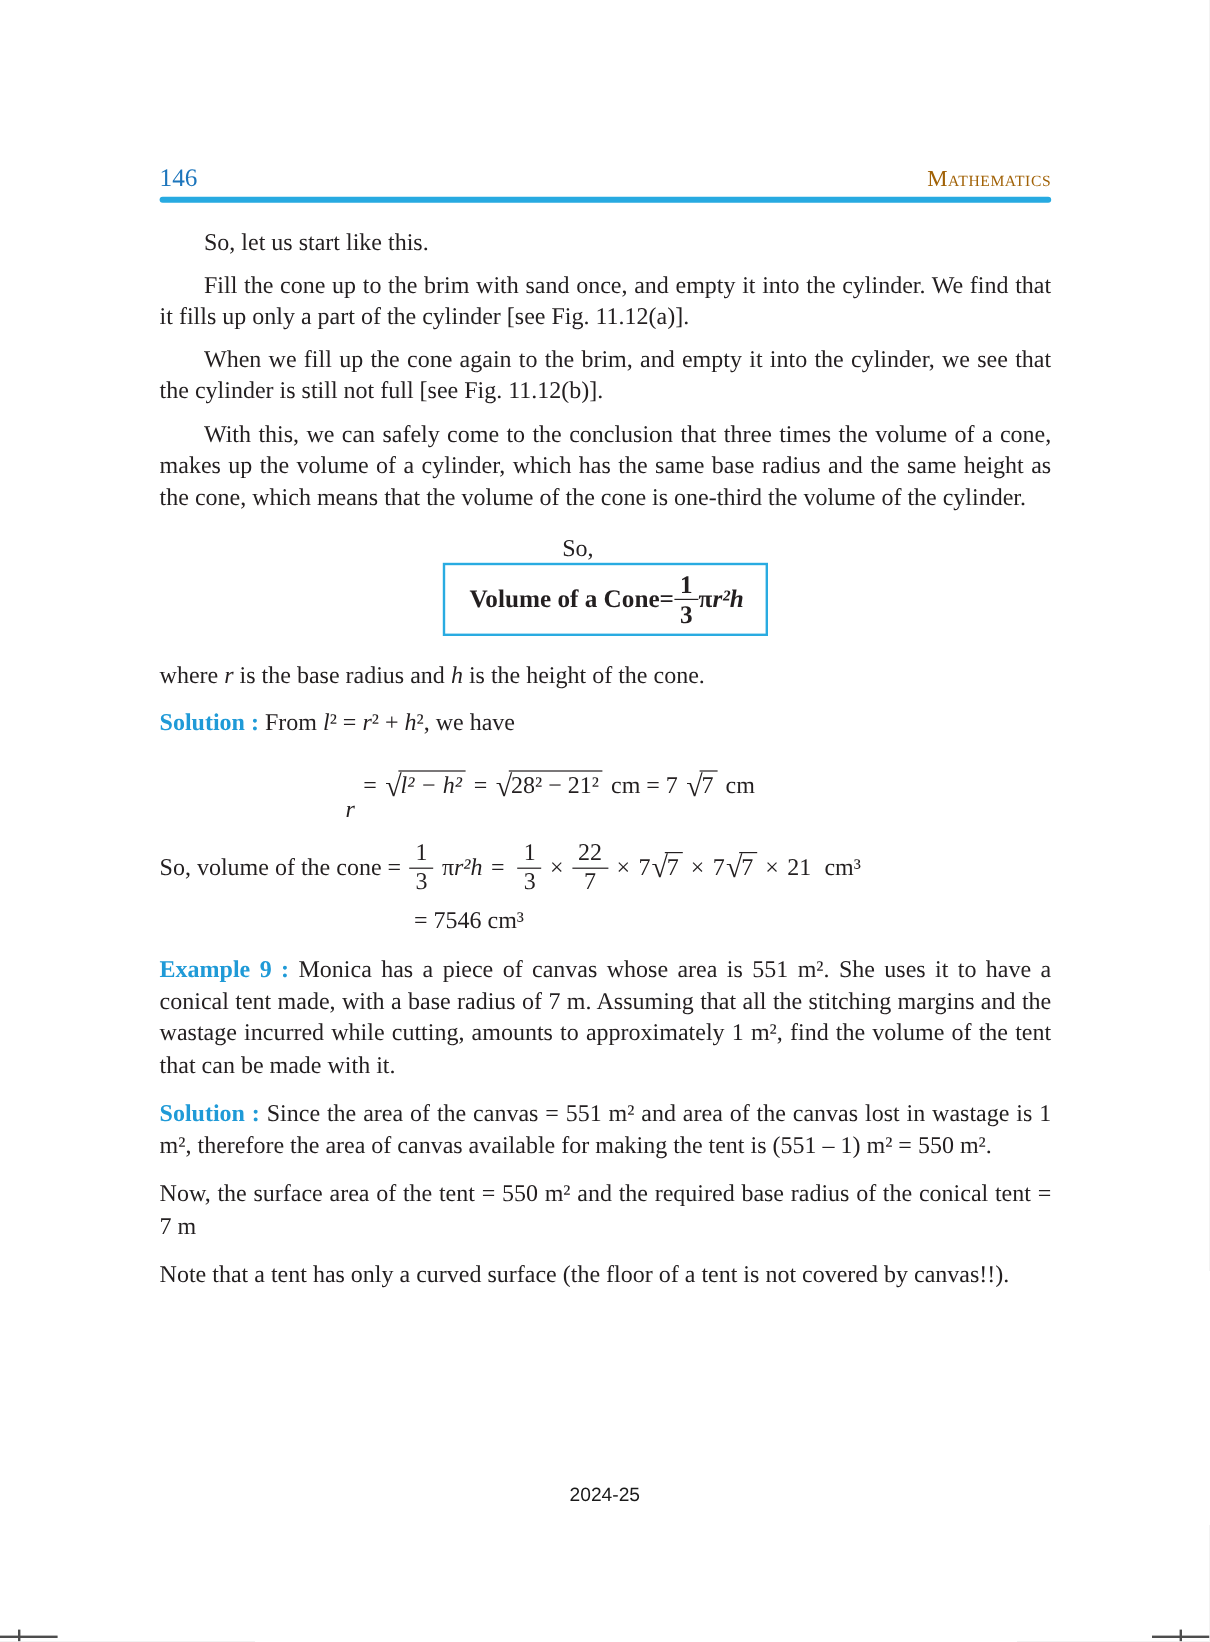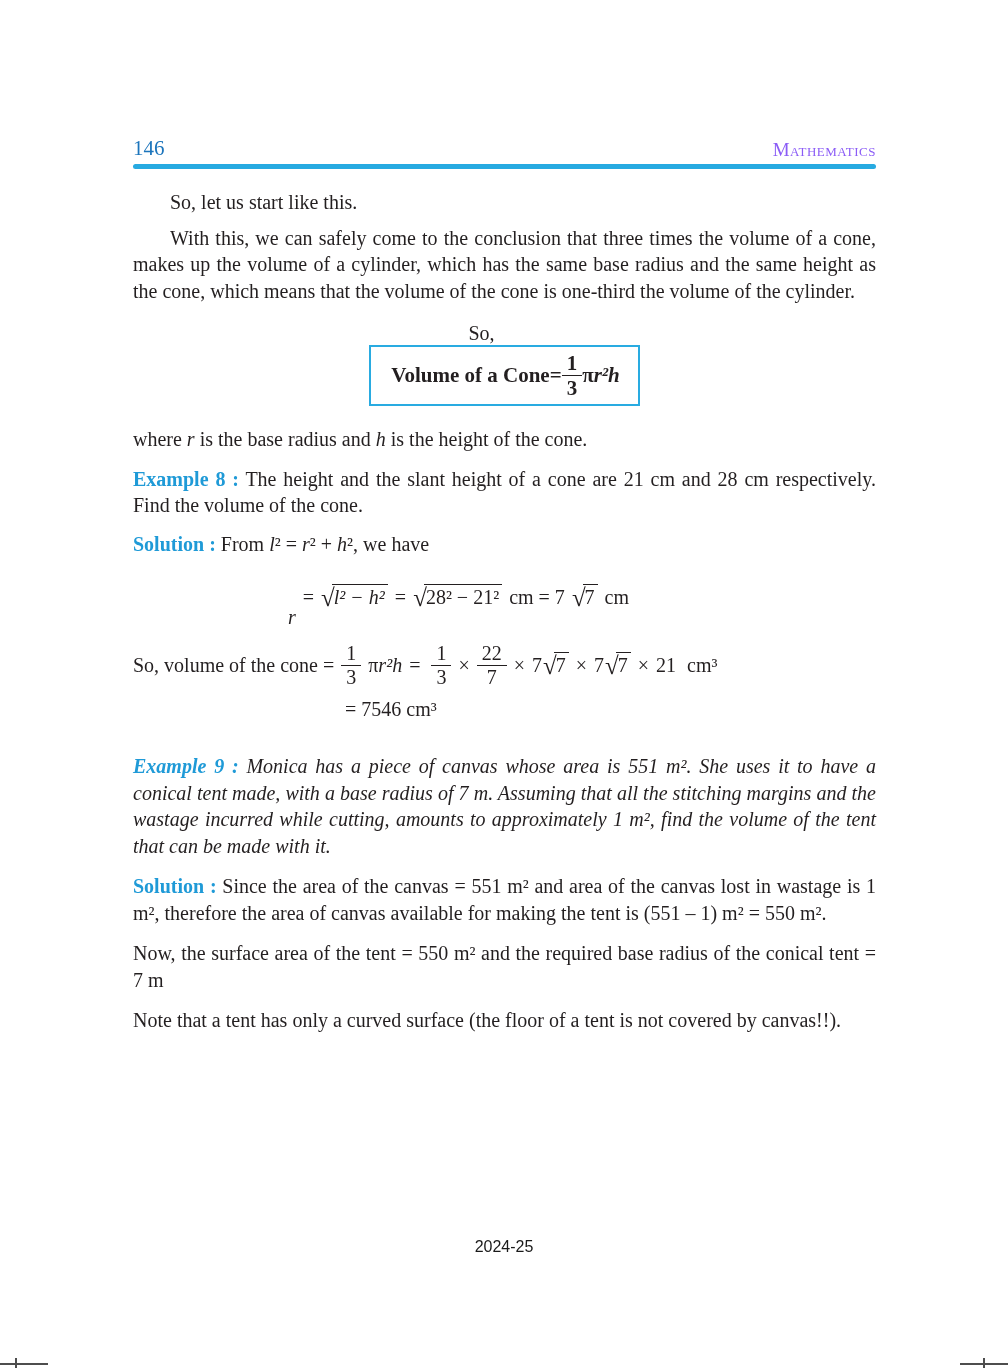--- a/index.html
+++ b/index.html
@@ -6,21 +6,21 @@
   .page {
     position:relative; width:1008px; height:1368px; background:#ffffff;
     font-family:"Liberation Serif", serif; color:#231F20; overflow:hidden;
     margin:0 auto;
   }
   .content { position:absolute; left:133px; top:138px; width:743px; }
 
   
   .hdr { display:flex; justify-content:space-between; align-items:flex-end; }
   .hdr .pgnum { font-size:21px; color:#1C75BC; line-height:1; }
-  .hdr .subject { font-size:19px; color:#8b5cf6; font-variant:small-caps; letter-spacing:0.5px; line-height:1; }
+  .hdr .subject { font-size:19px; color:#a16207; font-variant:small-caps; letter-spacing:0.5px; line-height:1; }
   .hdr-rule { height:5px; background:#27AAE1; margin-top:5px; border-radius:2.5px; }
 
   
   .para { font-size:20px; line-height:26.5px; text-align:justify; margin:0 0 9px 0; }
   .para.indent { text-indent:37px; }
   .para.first { margin-top:20px; }
   .label { font-weight:bold; color:#1F9AD7; }
   .it { font-style:italic;margin-top:40px; }
 
   
@@ -64,42 +64,41 @@
 <div class="page">
   <div class="content">
 
     <div class="hdr">
       <span class="pgnum">146</span>
       <span class="subject">Mathematics</span>
     </div>
     <div class="hdr-rule"></div>
 
     <p class="para indent first">So, let us start like this.</p>
+    <p class="para indent">Fill the cone up to the brim with sand once, and empty it into the cylinder. We find that it fills up only a part of the cylinder [see Fig. 11.12(a)].</p>
+    <p class="para indent">When we fill up the cone again to the brim, and empty it into the cylinder, we see that the cylinder is still not full [see Fig. 11.12(b)].</p>
     <p class="para indent">With this, we can safely come to the conclusion that three times the volume of a cone, makes up the volume of a cylinder, which has the same base radius and the same height as the cone, which means that the volume of the cone is one-third the volume of the cylinder.</p>
 
     <div class="formula-row">
       <span class="prefix">So,</span>
       <span class="vol-box">
         <span>Volume of a Cone</span>
         <span>=</span>
         <span class="frac">
           <span class="n">1</span>
           <span class="d">3</span>
         </span>
         <span><span>π</span><span class="it">r²h</span></span>
       </span>
     </div>
 
     <p class="para">
       <span>where </span><span class="it">r</span><span> is the base radius and </span><span class="it">h</span><span> is the height of the cone.</span>
     </p>
 
-    <p class="para" style="margin-top:13px;">
-      <span class="label">Example 8 :</span><span> The height and the slant height of a cone are 21 cm and 28 cm respectively. Find the volume of the cone.</span>
-    </p>
 
     <p class="para" style="margin-top:12px;">
       <span class="label">Solution :</span>
       <span>From  </span><span class="it">l</span><span>² = </span><span class="it">r</span><span>² + </span><span class="it">h</span><span>², we have</span>
     </p>
 
     <div class="eq-line eq-r">
       <span class="it">r</span>
       <span>=</span>
       <span class="rad"><span class="sgn">√</span><span class="bod it">l² − h²</span></span>
@@ -135,21 +134,21 @@
       <span class="rad"><span class="sgn">√</span><span class="bod">7</span></span>
       <span>×</span>
       <span>21</span>
       <span class="sp-l">cm³</span>
     </div>
 
     <div class="eq-line eq-res">
       <span>= 7546 cm³</span>
     </div>
 
-    <p class="para" style="margin-top:32px;font-style:italic;">
+    <p class="para" style="margin-top:16px;">
       <span class="label">Example 9 :</span><span> Monica has a piece of canvas whose area is 551 m². She uses it to have a conical tent made, with a base radius of 7 m. Assuming that all the stitching margins and the wastage incurred while cutting, amounts to approximately 1 m², find the volume of the tent that can be made with it.</span>
     </p>
 
     <p class="para" style="margin-top:14px;">
       <span class="label">Solution :</span><span> Since the area of the canvas = 551 m² and area of the canvas lost in wastage is 1 m², therefore the area of canvas available for making the tent is (551 – 1) m² = 550 m².</span>
     </p>
 
     <p class="para" style="margin-top:14px;">Now, the surface area of the tent = 550 m² and the required base radius of the conical tent = 7 m</p>
 
     <p class="para" style="margin-top:14px;">Note that a tent has only a curved surface (the floor of a tent is not covered by canvas!!).</p>

